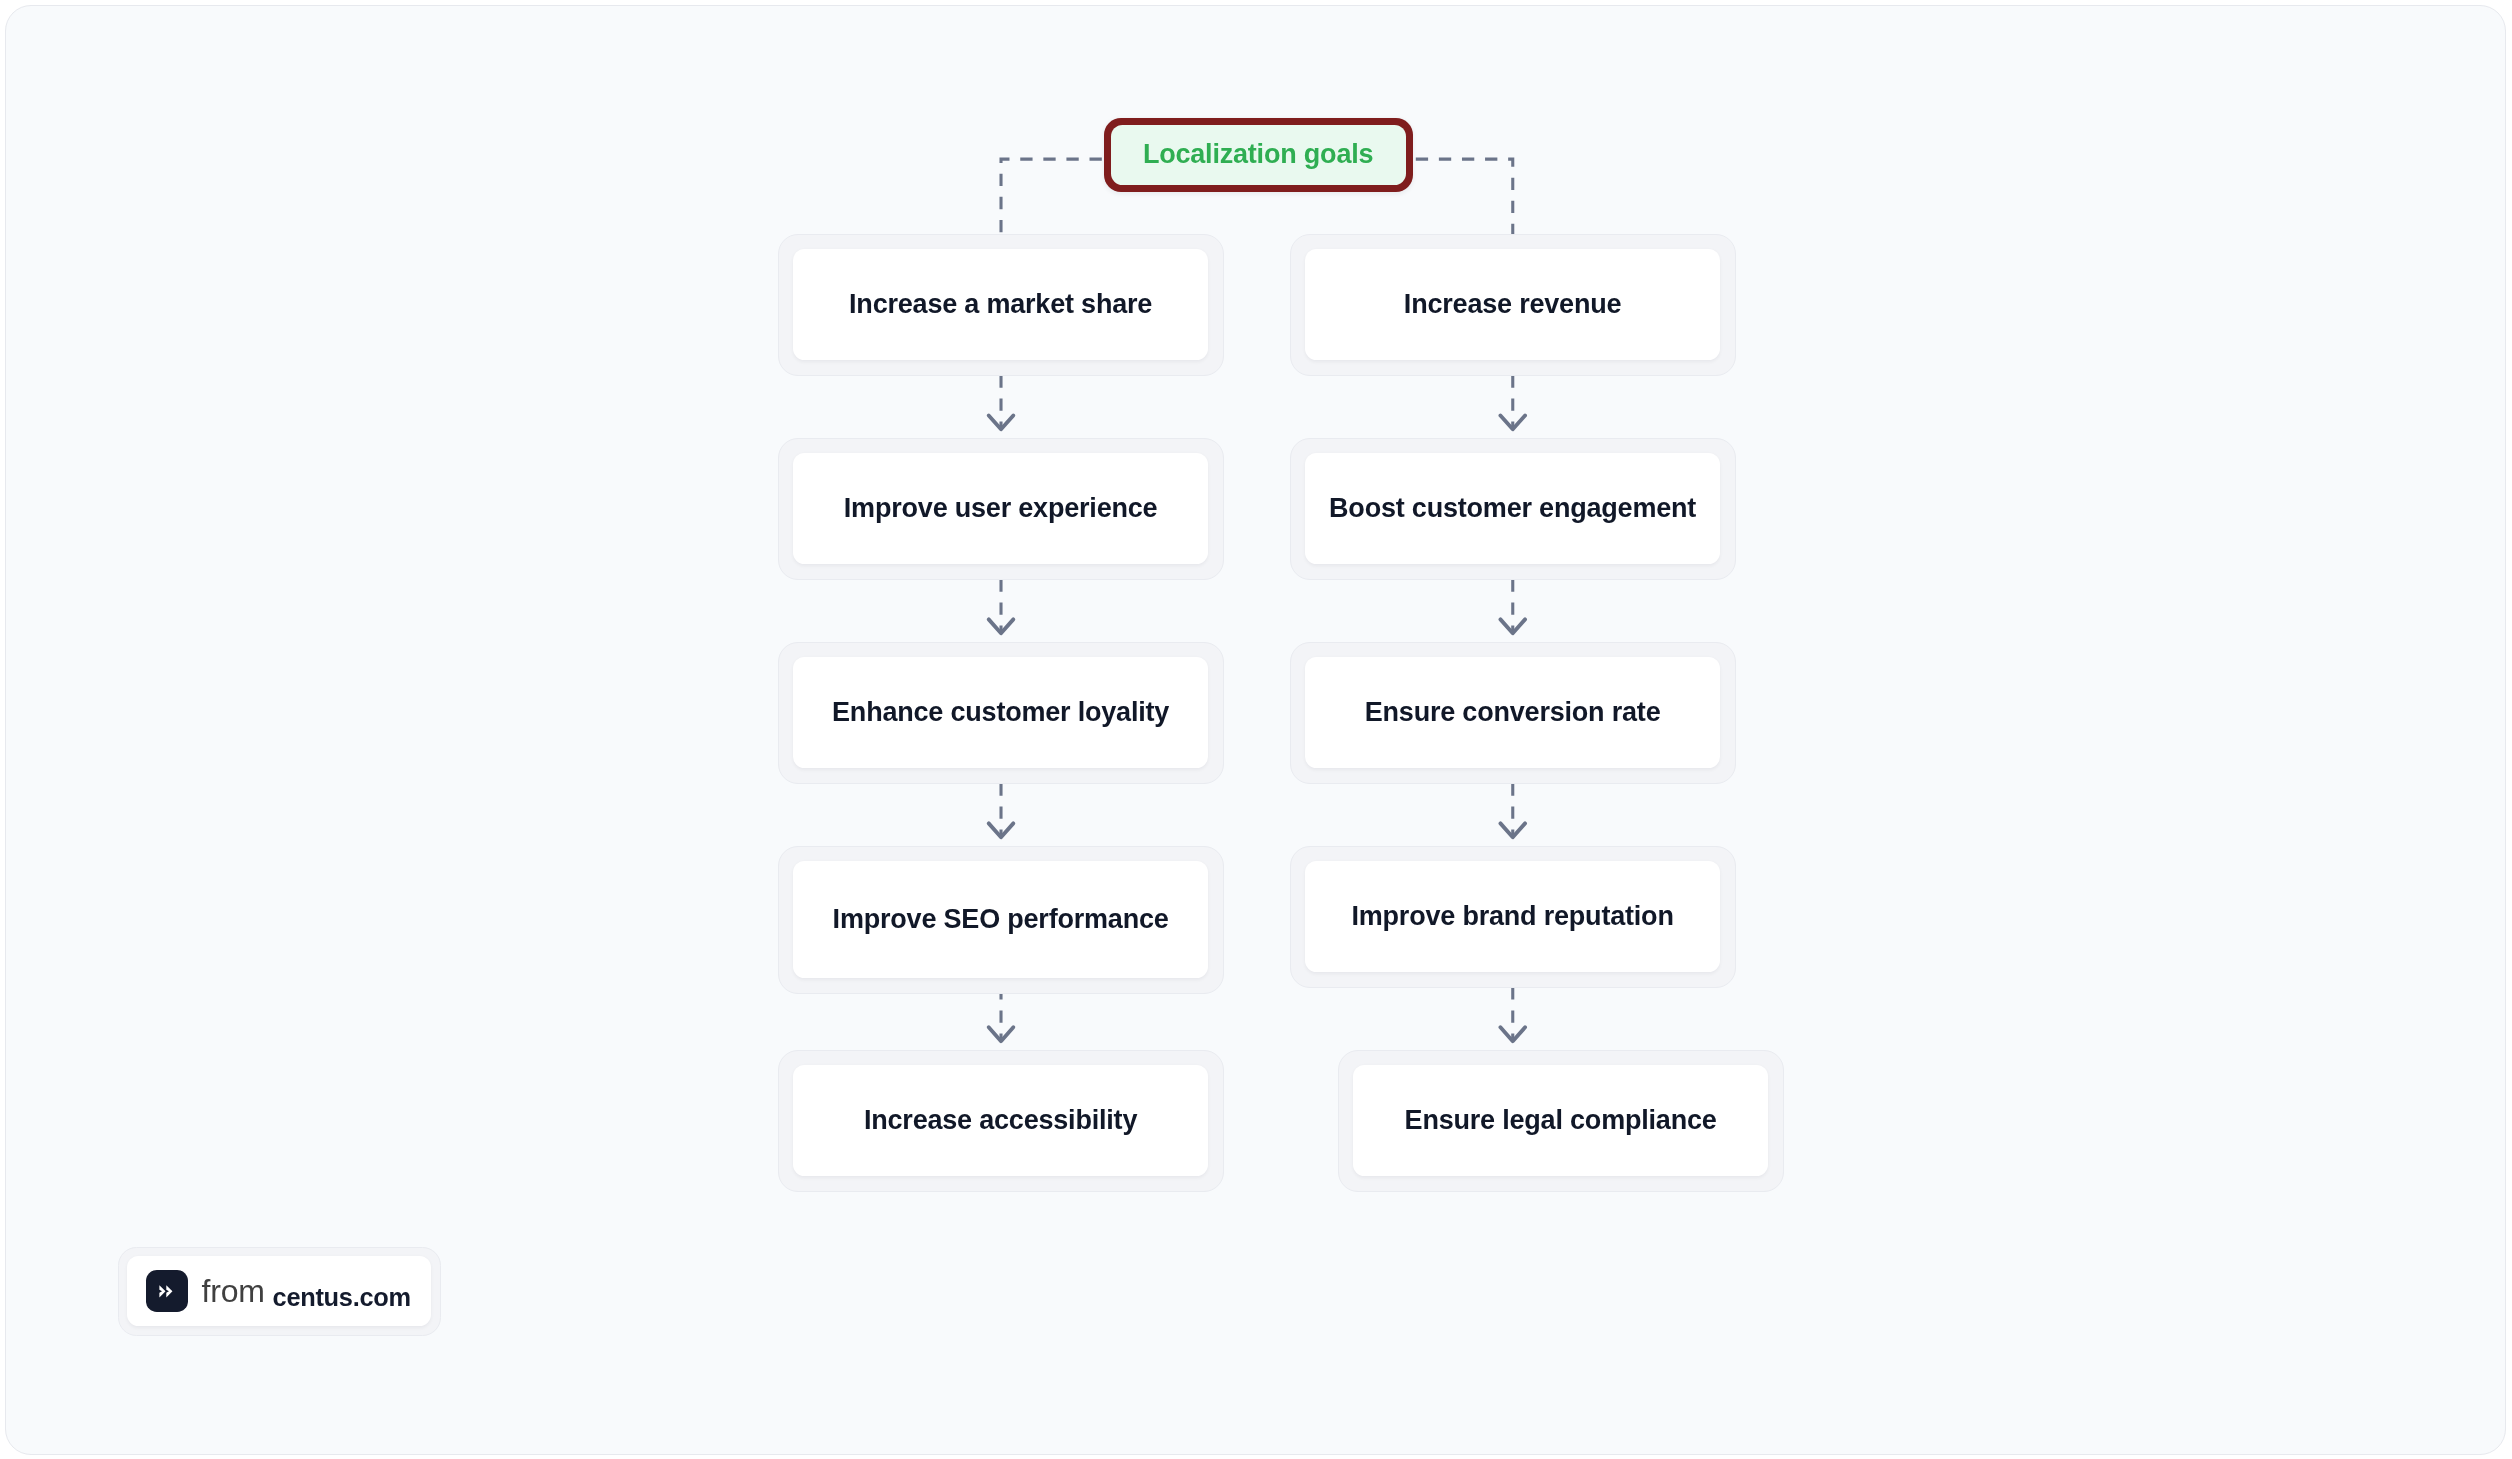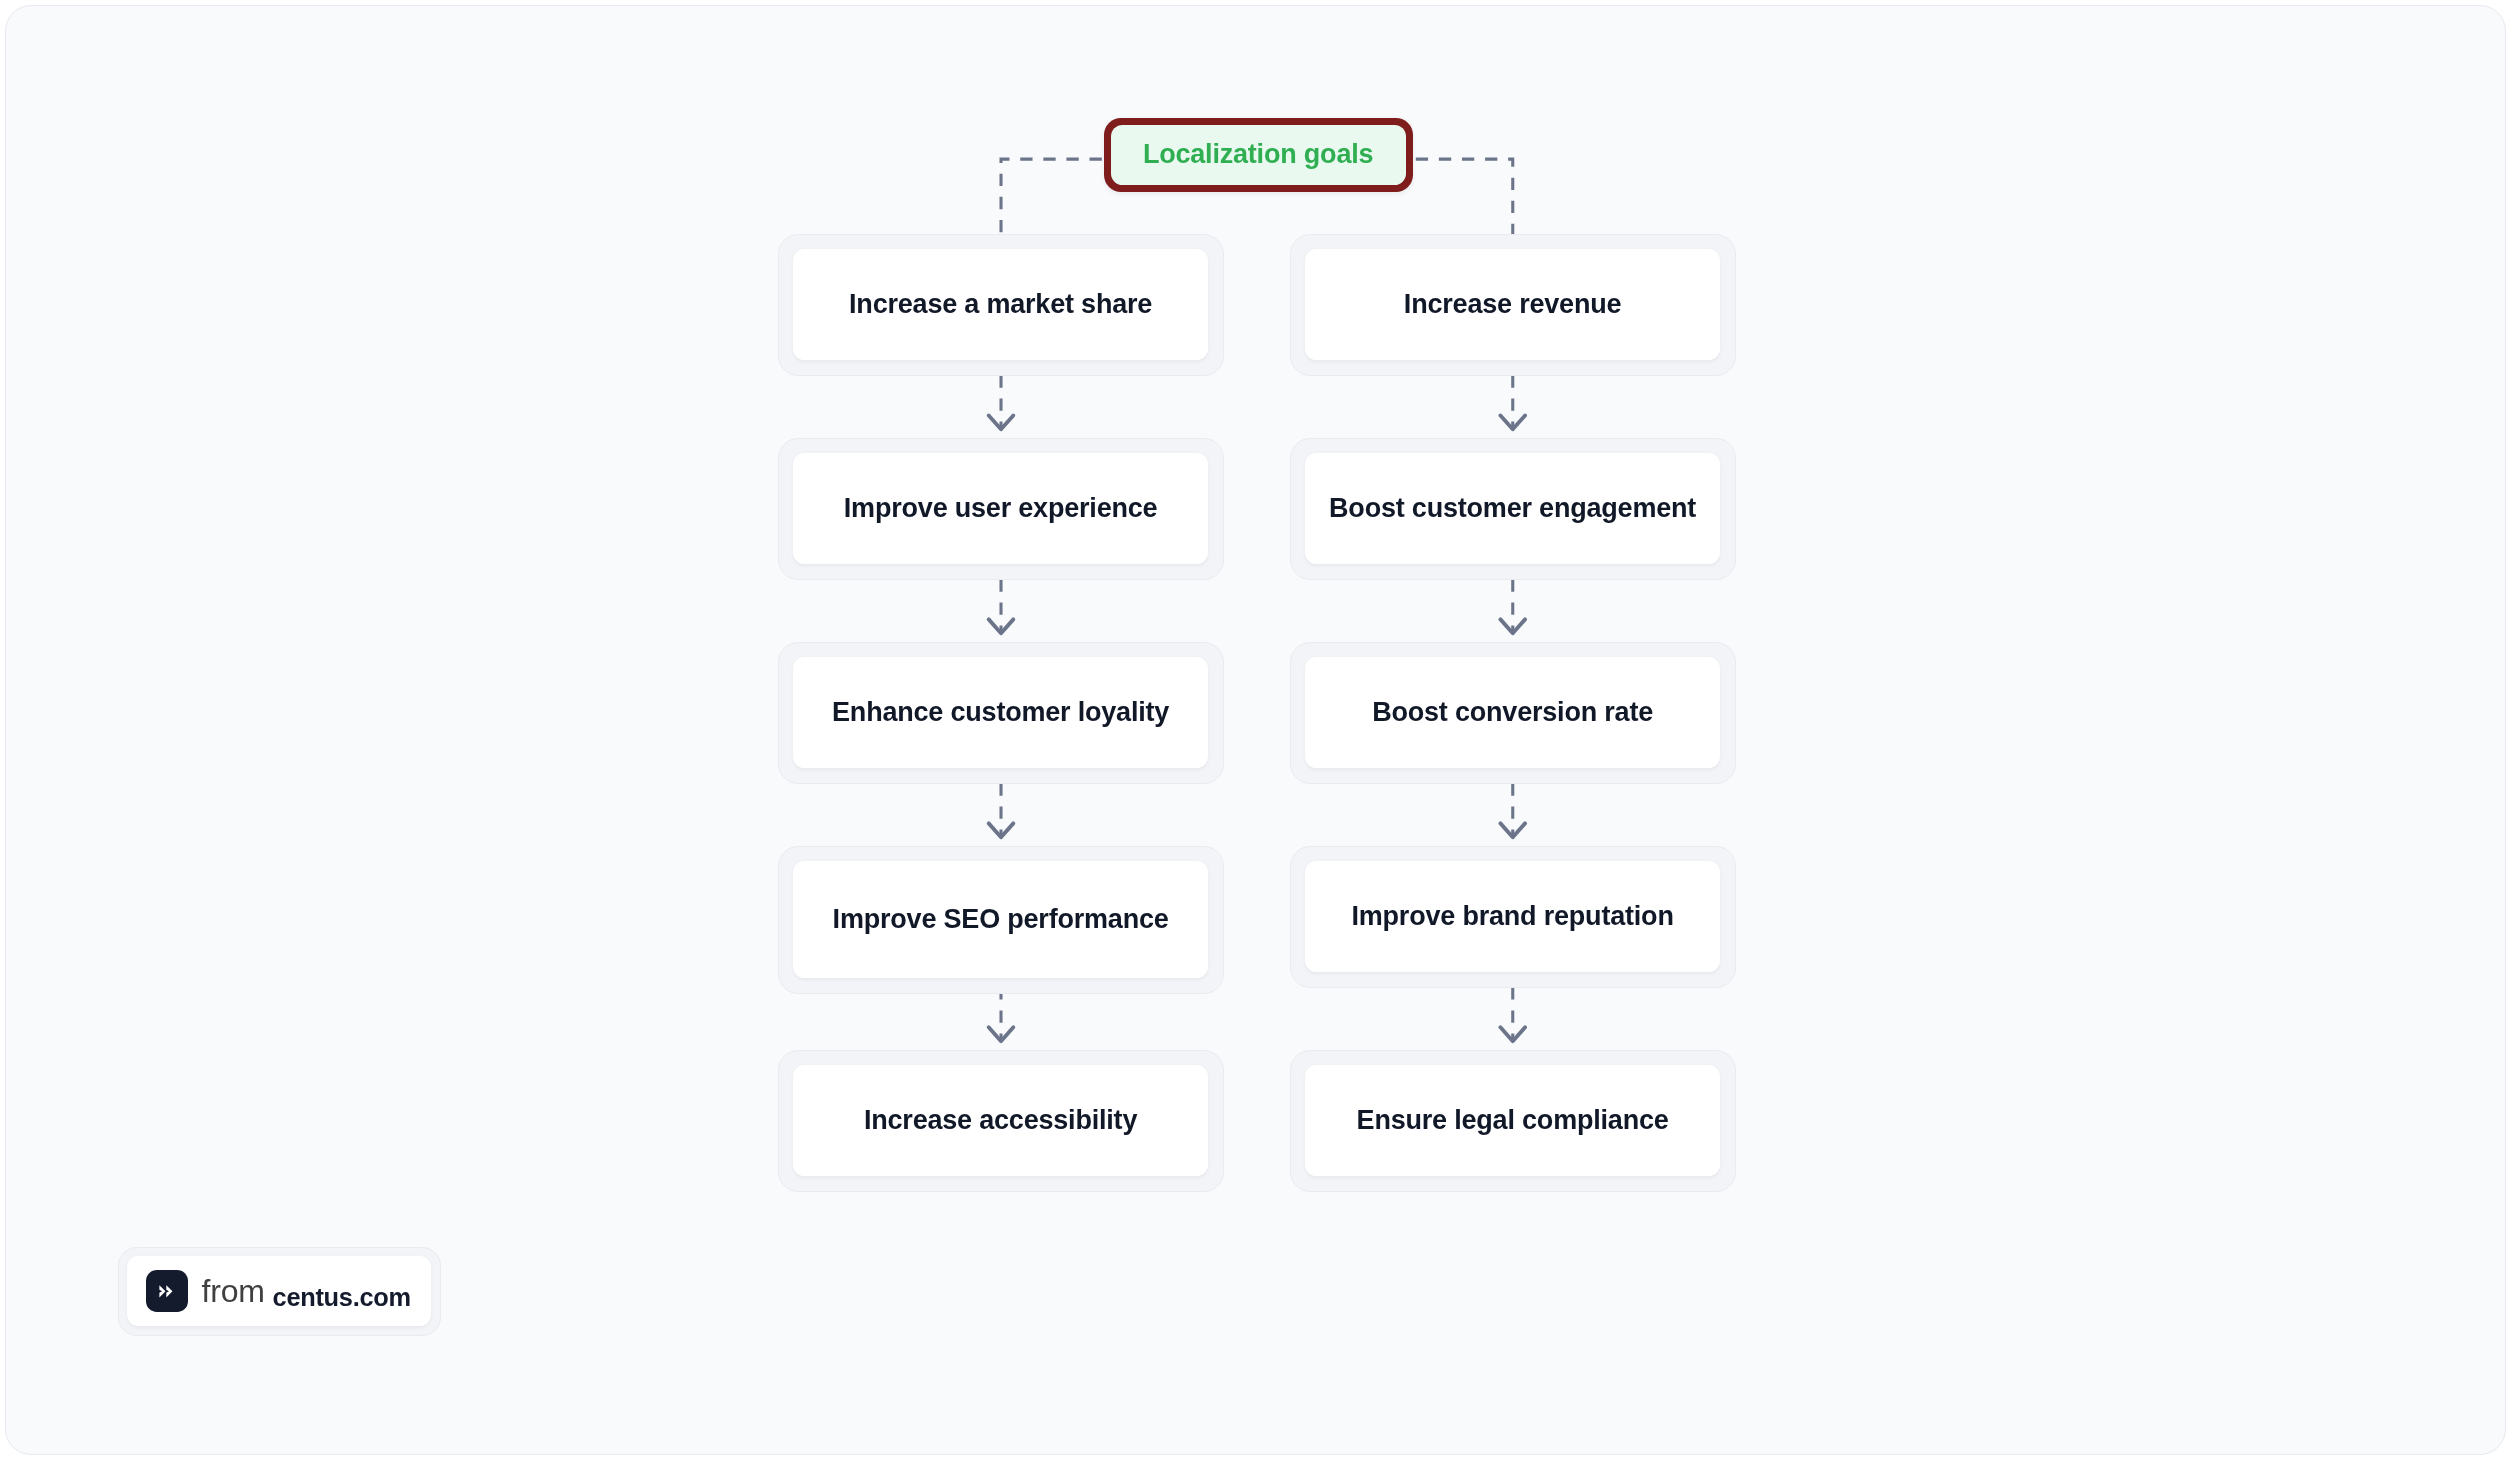--- a/index.html
+++ b/index.html
@@ -233,31 +233,31 @@
   </div>
 
   <div class="node" style="left:1284px; top:432px; width:446px; height:142px;">
     <div class="node-card">
       <span class="node-label">Boost customer engagement</span>
     </div>
   </div>
 
   <div class="node" style="left:1284px; top:636px; width:446px; height:142px;">
     <div class="node-card">
-      <span class="node-label">Boost conversion rate</span>
+      <span class="node-label">Ensure conversion rate</span>
     </div>
   </div>
 
   <div class="node" style="left:1284px; top:840px; width:446px; height:142px;">
     <div class="node-card">
       <span class="node-label">Improve brand reputation</span>
     </div>
   </div>
 
-  <div class="node" style="left:1284px; top:1044px; width:446px; height:142px;">
+  <div class="node" style="left:1332px; top:1044px; width:446px; height:142px;">
     <div class="node-card">
       <span class="node-label">Ensure legal compliance</span>
     </div>
   </div>
 
   <div id="attribution">
     <div class="badge-inner">
       <span class="logo-tile">
         <svg width="24.6" height="24.6" viewBox="0 0 32 32" aria-hidden="true">
           <path d="M7 8 L15 16 L7 24 L7 18 L10.5 16 L7 14 Z" fill="#FFFFFF"></path>

